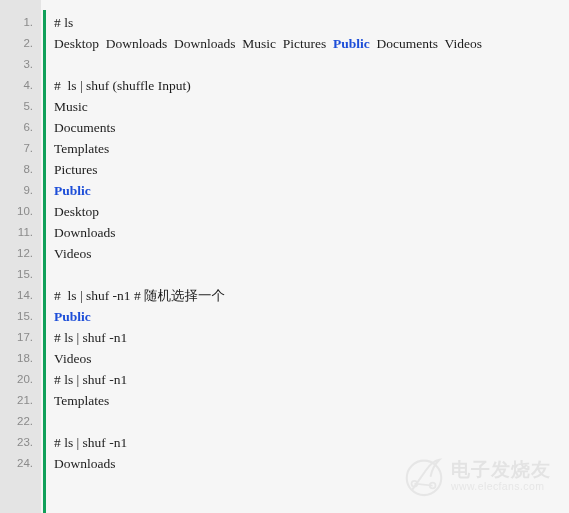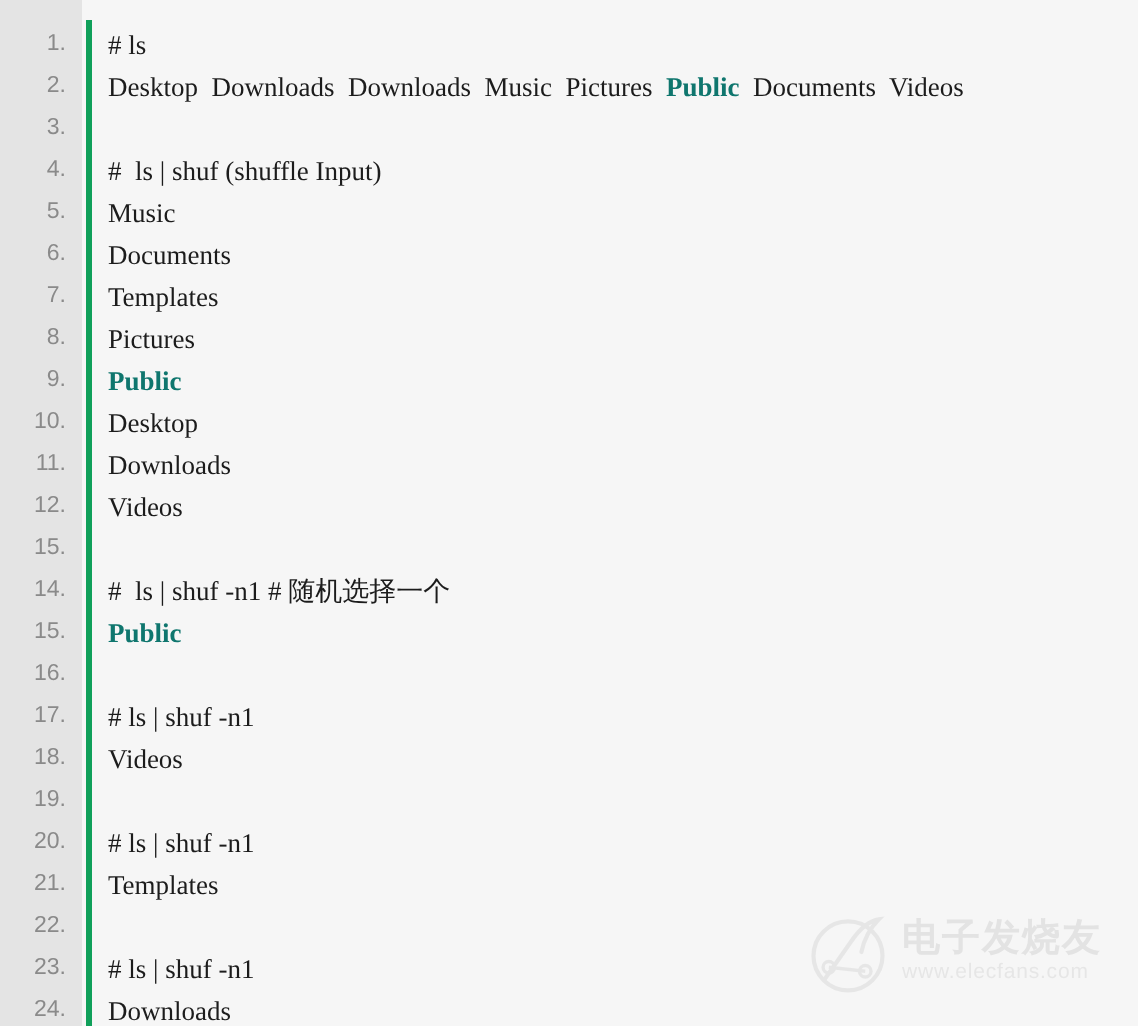--- a/index.html
+++ b/index.html
@@ -76,21 +76,21 @@
     left: 54px;
     top: 0;
     font-family: Liberation Serif, serif;
     font-size: 13.5px;
     color: #1c1c1c;
     line-height: 21px;
     white-space: pre;
   }
 
   .line-content .hl {
-    color: #0f766e;
+    color: #1d4ed8;
     font-weight: bold;
   }
 
   
   #watermark {
     position: absolute;
     right: 8px;
     bottom: 6px;
     width: 160px;
     height: 62px;
@@ -143,24 +143,22 @@
       <div class="code-line"><div class="line-number">6.</div><div class="line-content"><span>Documents</span></div></div>
       <div class="code-line"><div class="line-number">7.</div><div class="line-content"><span>Templates</span></div></div>
       <div class="code-line"><div class="line-number">8.</div><div class="line-content"><span>Pictures</span></div></div>
       <div class="code-line"><div class="line-number">9.</div><div class="line-content"><span class="hl">Public</span></div></div>
       <div class="code-line"><div class="line-number">10.</div><div class="line-content"><span>Desktop</span></div></div>
       <div class="code-line"><div class="line-number">11.</div><div class="line-content"><span>Downloads</span></div></div>
       <div class="code-line"><div class="line-number">12.</div><div class="line-content"><span>Videos</span></div></div>
       <div class="code-line"><div class="line-number">15.</div><div class="line-content"><span></span></div></div>
       <div class="code-line"><div class="line-number">14.</div><div class="line-content"><span>#  ls | shuf -n1 # 随机选择一个</span></div></div>
       <div class="code-line"><div class="line-number">15.</div><div class="line-content"><span class="hl">Public</span></div></div>
-      <div class="code-line"><div class="line-number">16.</div><div class="line-content"><span></span></div></div>
       <div class="code-line"><div class="line-number">17.</div><div class="line-content"><span># ls | shuf -n1</span></div></div>
       <div class="code-line"><div class="line-number">18.</div><div class="line-content"><span>Videos</span></div></div>
-      <div class="code-line"><div class="line-number">19.</div><div class="line-content"><span></span></div></div>
       <div class="code-line"><div class="line-number">20.</div><div class="line-content"><span># ls | shuf -n1</span></div></div>
       <div class="code-line"><div class="line-number">21.</div><div class="line-content"><span>Templates</span></div></div>
       <div class="code-line"><div class="line-number">22.</div><div class="line-content"><span></span></div></div>
       <div class="code-line"><div class="line-number">23.</div><div class="line-content"><span># ls | shuf -n1</span></div></div>
       <div class="code-line"><div class="line-number">24.</div><div class="line-content"><span>Downloads</span></div></div>
     </div>
 
   <div id="watermark">
     <svg id="watermark-mark" viewBox="0 0 48 48" xmlns="http://www.w3.org/2000/svg">
       <circle cx="24" cy="26" r="18" fill="none" stroke="#c4c4c4" stroke-width="2.2"></circle>

